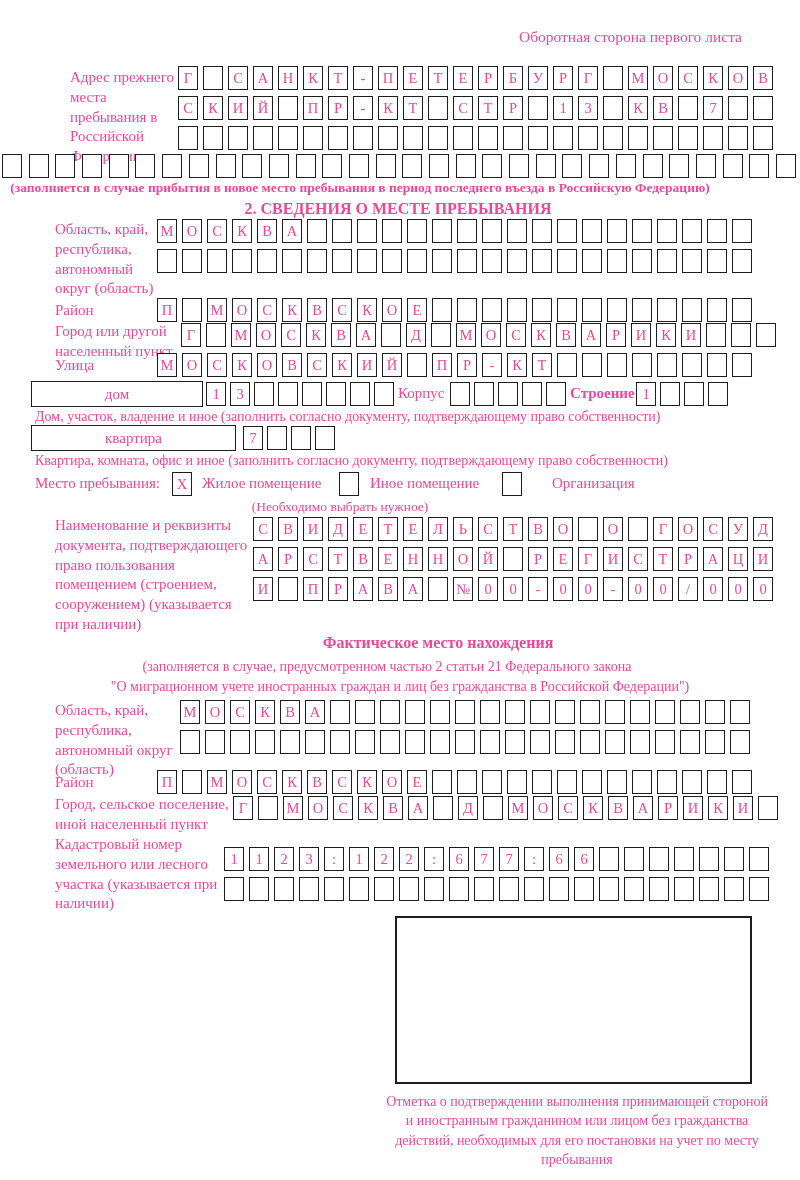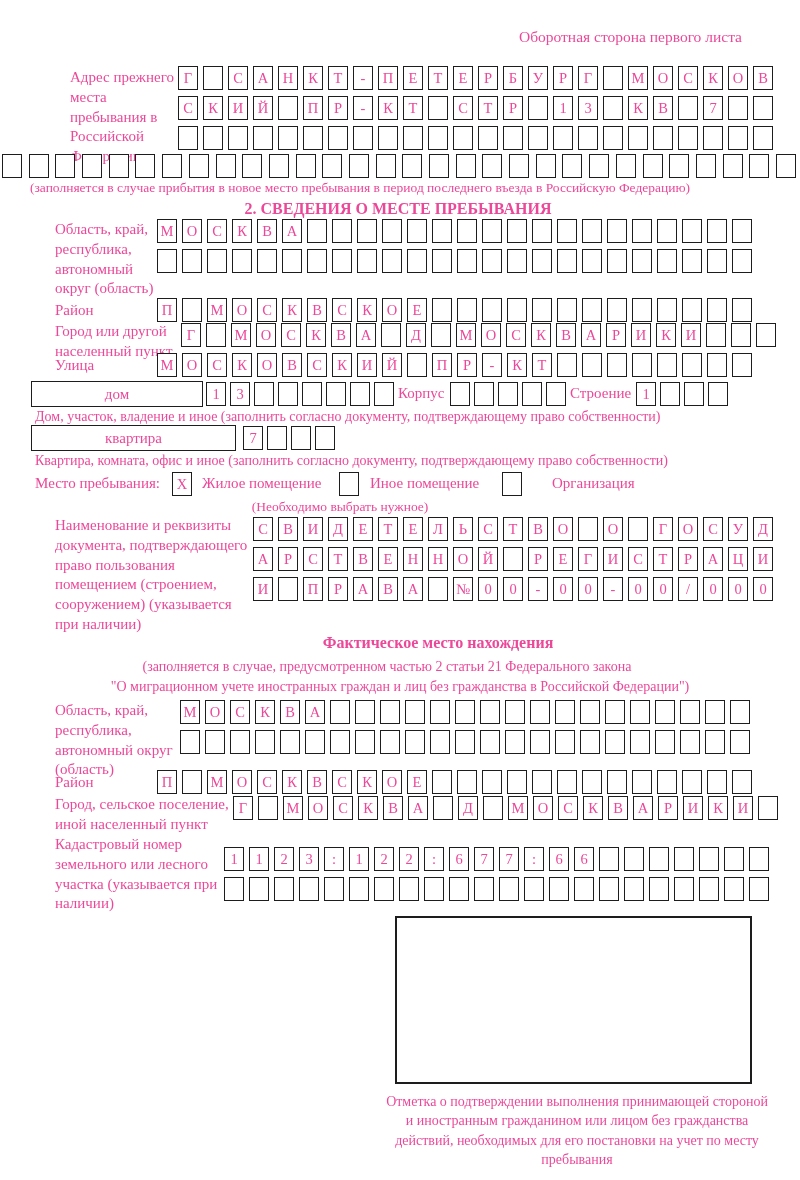--- a/index.html
+++ b/index.html
@@ -146,21 +146,21 @@
       <span class="cell"></span>
       <span class="cell"></span>
       <span class="cell"></span>
       <span class="cell"></span>
       <span class="cell"></span>
       <span class="cell"></span>
       <span class="cell"></span>
       <span class="cell"></span>
       <span class="cell"></span>
     </div>
-  <div class="note center" style="left:0; top:176px; width:720px;">(заполняется в случае прибытия в новое место пребывания в период последнего въезда в Российскую Федерацию)</div>
+  <div class="note center" style="left:0; top:176px; width:720px;font-weight:bold;">(заполняется в случае прибытия в новое место пребывания в период последнего въезда в Российскую Федерацию)</div>
 
   <div class="title" style="top:196px;">2. СВЕДЕНИЯ О МЕСТЕ ПРЕБЫВАНИЯ</div>
 
   <div class="lbl" style="left:55px; top:216px; width:110px;">Область, край, республика, автономный округ (область)</div>
   <div class="cellrow" style="left:157px; top:215px;">
       <span class="cell">М</span>
       <span class="cell">О</span>
       <span class="cell">С</span>
       <span class="cell">К</span>
       <span class="cell">В</span>
@@ -307,21 +307,21 @@
       <span class="cell"></span>
     </div>
   <div class="lbl" style="left:398px; top:380px;">Корпус</div>
   <div class="cellrow tight" style="left:450px; top:378px;">
       <span class="cell"></span>
       <span class="cell"></span>
       <span class="cell"></span>
       <span class="cell"></span>
       <span class="cell"></span>
     </div>
-  <div class="lbl" style="left:570px; top:380px;">Строение</div>
+  <div class="lbl" style="left:570px; top:380px;font-weight:bold;">Строение</div>
   <div class="cellrow tight" style="left:636px; top:378px;">
       <span class="cell">1</span>
       <span class="cell"></span>
       <span class="cell"></span>
       <span class="cell"></span>
     </div>
   <div class="note" style="left:35px; top:405px; font-size:14px;">Дом, участок, владение и иное (заполнить согласно документу, подтверждающему право собственности)</div>
 
   <div class="widebox" style="left:31px; top:421px; width:205px;">квартира</div>
   <div class="cellrow tight" style="left:243px; top:422px;">

